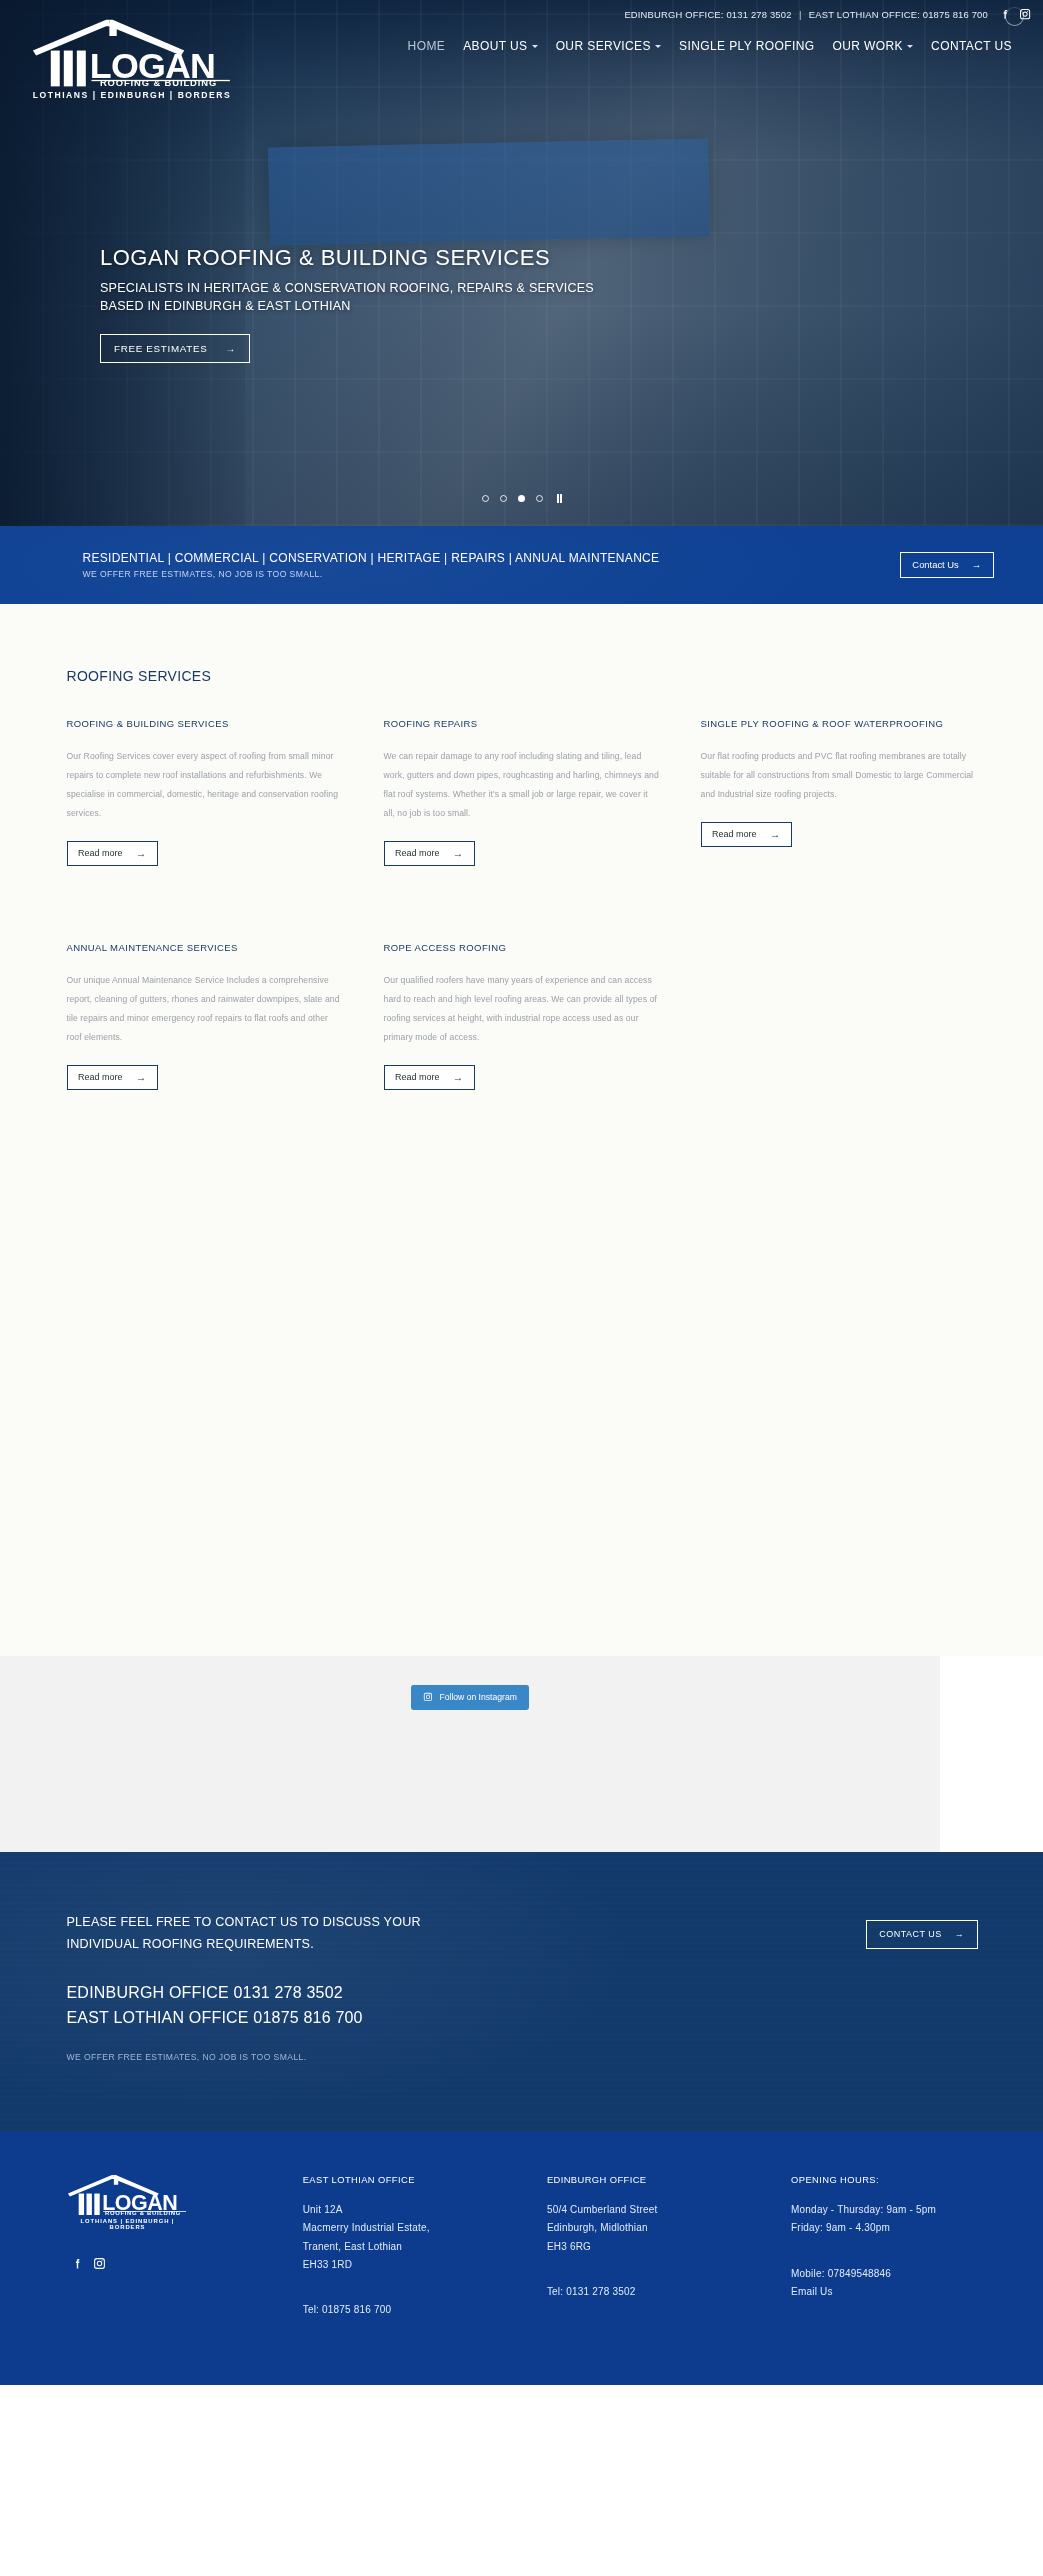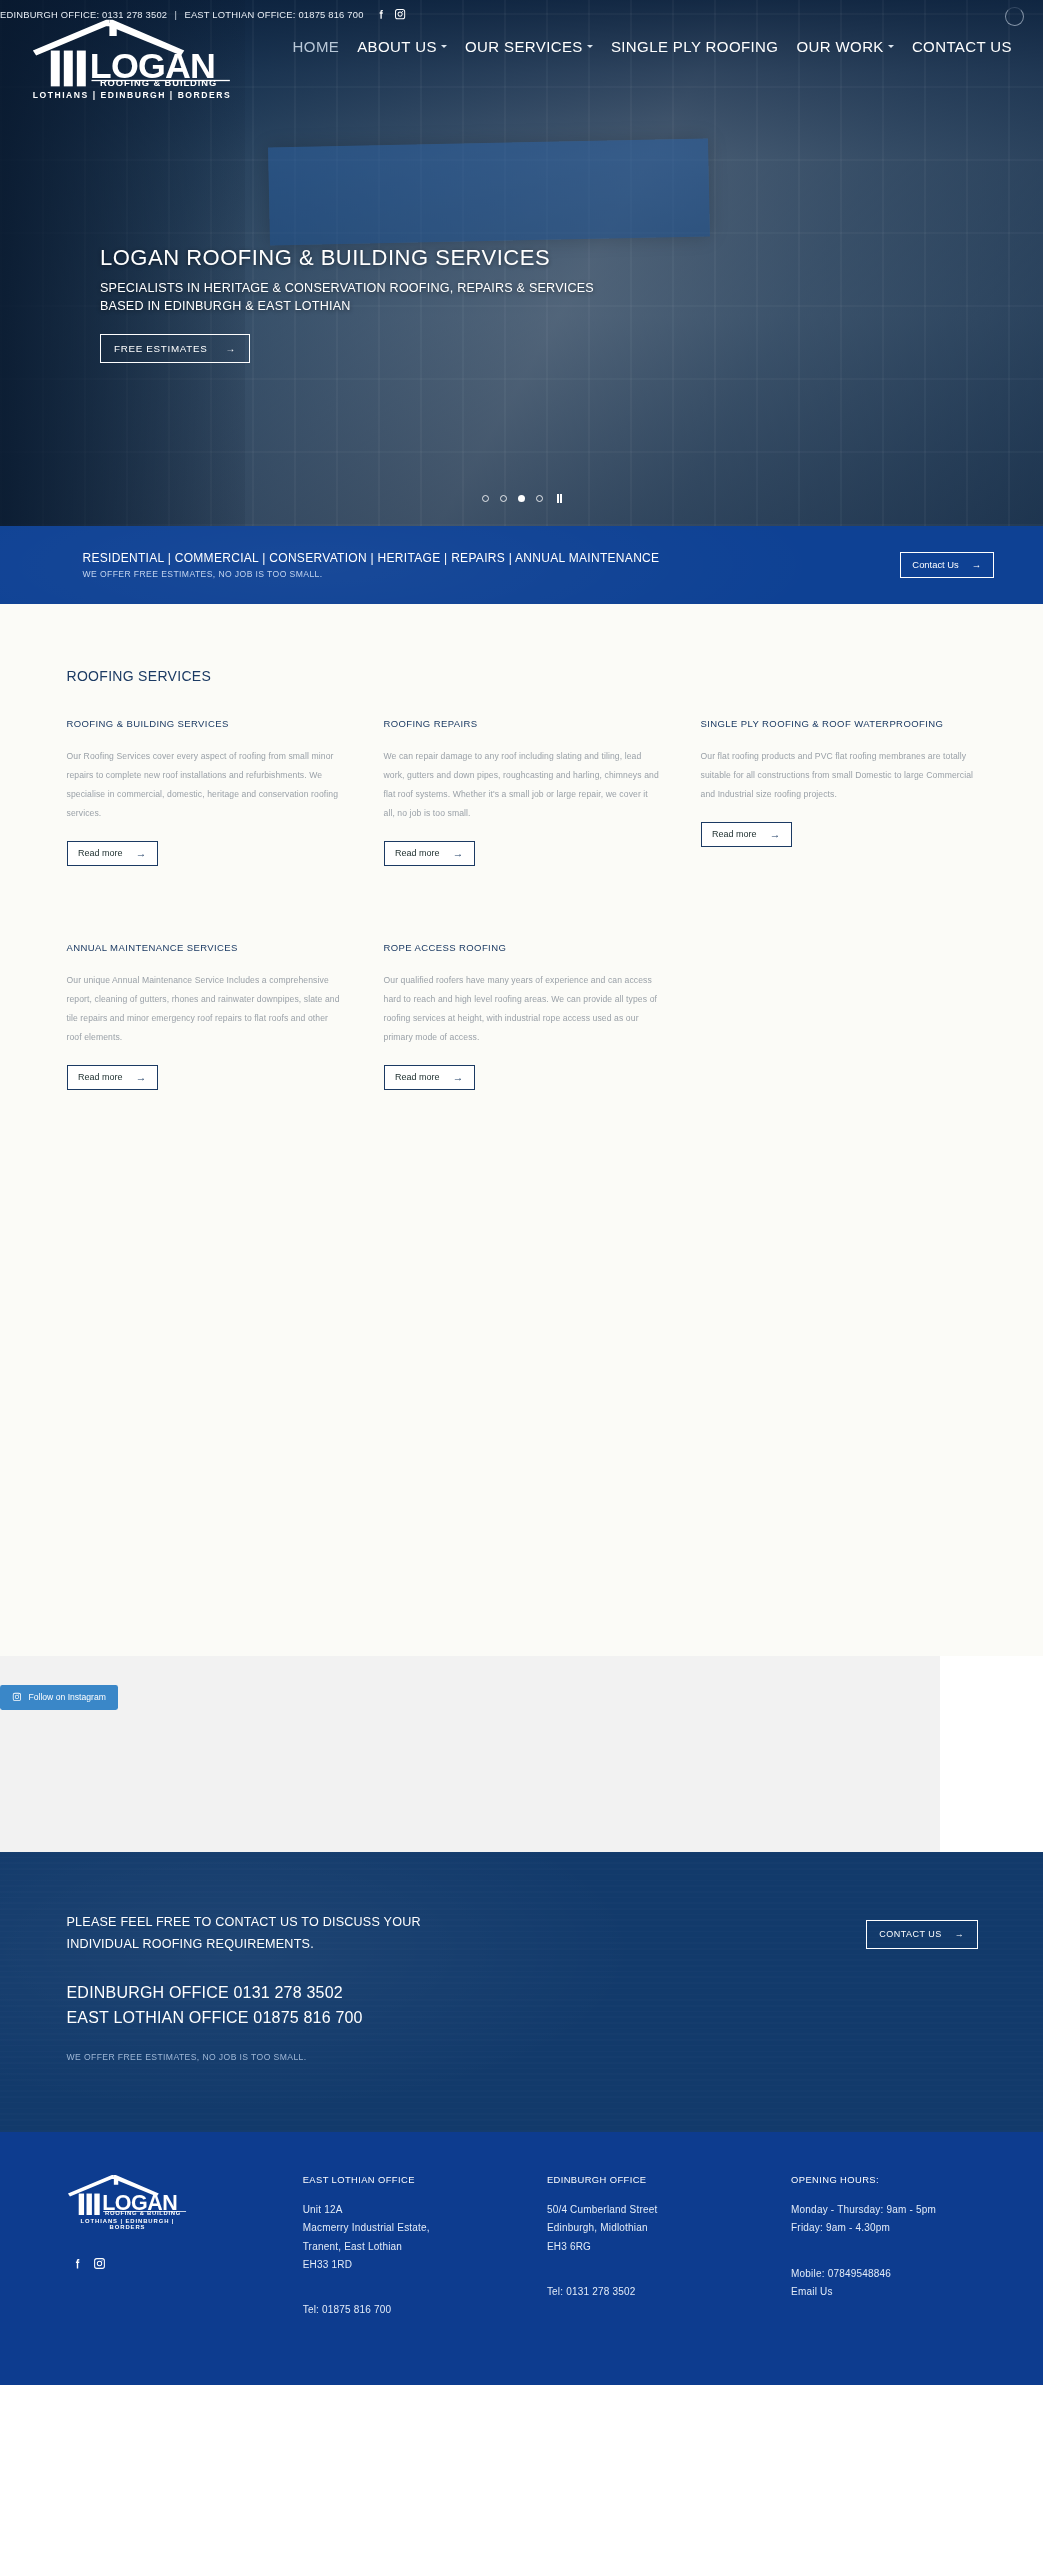--- a/index.html
+++ b/index.html
@@ -48,21 +48,22 @@
   .hero-dark-left {
     position: absolute; left: 0; top: 0; width: 245px; height: 526px;
     background: linear-gradient(90deg, rgba(8,24,45,0.85), rgba(8,24,45,0.1));
   }
 
   .topbar {
     position: relative;
     height: 29px;
     display: flex;
     align-items: center;
-    padding-right: 7px;
+    justify-content: flex-end;
+    padding-right: 13px;
     z-index: 6;
   }
   .topbar-text {
     font-size: 9.4px;
     color: #e8eef5;
     letter-spacing: 0.2px;
     white-space: nowrap;
   }
   .topbar-sep { margin: 0 7.3px; color: #cfd9e4; }
   .topbar-social { display: flex; align-items: center; gap: 7.3px; margin-left: 11.4px; }
@@ -84,21 +85,21 @@
     height: 34px;
     display: flex;
     align-items: center;
     justify-content: flex-end;
     padding-right: 23px;
   }
   .nav { display: flex; align-items: center; gap: 0; }
   .nav-item {
     display: flex; align-items: center; gap: 4.1px;
     color: #ffffff;
-    font-size: 15px;
+    font-size: 12px;
     letter-spacing: 0.4px;
     padding: 4.9px 9px;
     cursor: pointer;
     white-space: nowrap;
   }
   .nav-item.active { color: #b9c8d8; }
   .caret {
     width: 0; height: 0;
     border-left: 3.3px solid transparent;
     border-right: 3.3px solid transparent;
@@ -257,21 +258,21 @@
     background: #fff;
     cursor: pointer;
   }
   .readmore .arrow { color: #1b3a63; font-size: 10.6px; }
 
   
   .insta {
     width: 940px;
     background: #f2f2f2;
     padding: 29px 0 122px 0;
-    display: flex; justify-content: flex-start;
+    display: flex; justify-content: center;
     min-height: 196px;
   }
   .insta-btn {
     display: inline-flex; align-items: center; gap: 6.5px;
     background: #3a87c8;
     color: #ffffff;
     font-size: 8.6px;
     padding: 6.5px 12.2px;
     border-radius: 2.4px;
     cursor: pointer;

